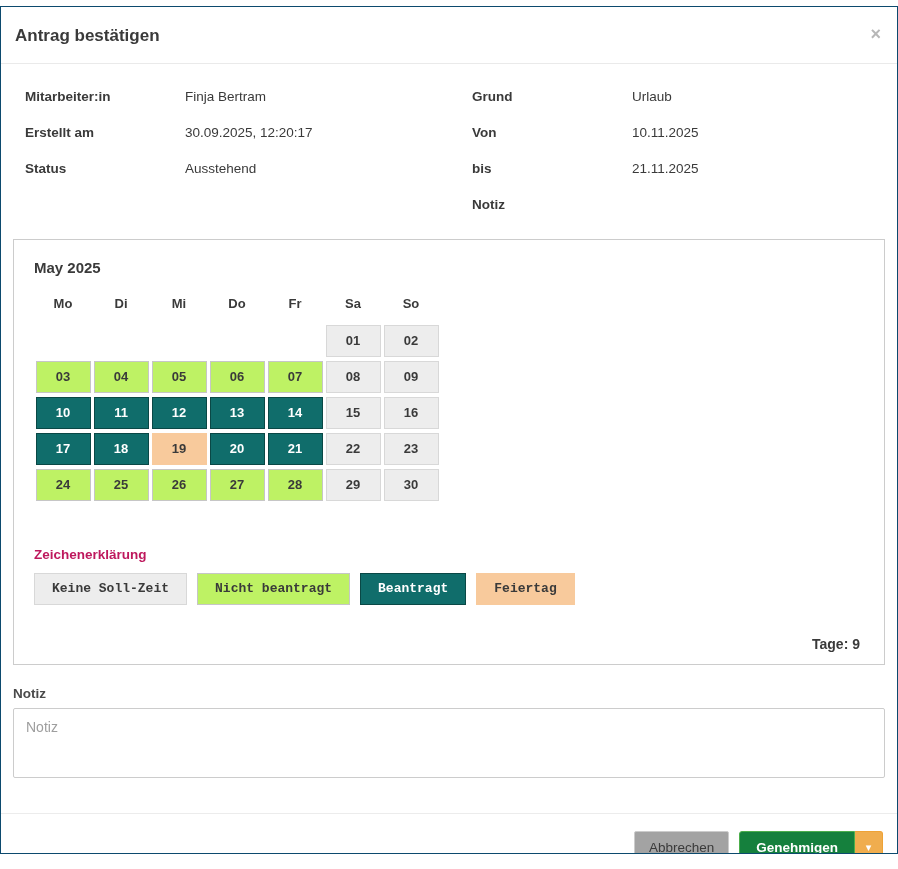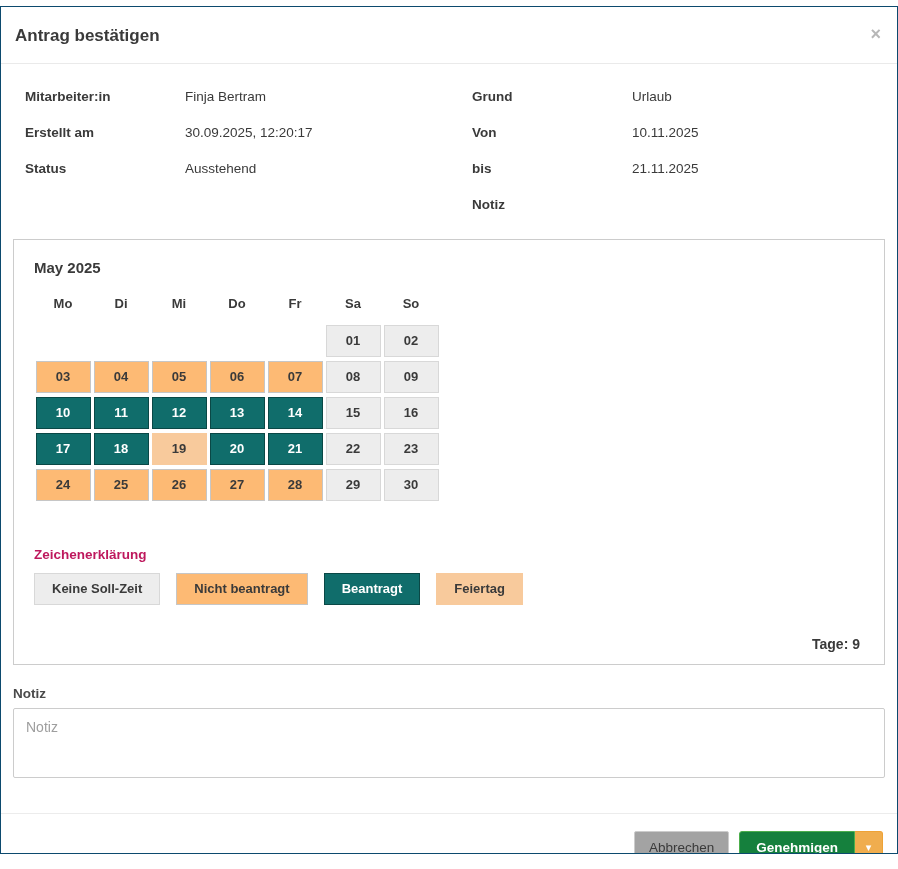--- a/index.html
+++ b/index.html
@@ -61,28 +61,28 @@
   .weekday { font-size: 13px; font-weight: 700; color: #3a3a3a; }
   .cal-week { margin-bottom: 4px; }
   .cal-cell {
     width: 55px; height: 32px; line-height: 30px;
     text-align: center;
     font-size: 13px; font-weight: 700;
     border: 1px solid #c6c6c6;
     background: #fff; color: #3a3a3a;
   }
   .cal-cell.empty { border-color: transparent; background: transparent; }
-  .default { background: #fdba74; border: 1px solid #c6c6c6; color: #3a3a3a; }
+  .default { background: #bef264; border: 1px solid #c6c6c6; color: #3a3a3a; }
   .no-soll { background: #ededed; border: 1px solid #d8d8d8; color: #3a3a3a; }
   .requested { background: #106d6b; border: 1px solid #0a4846; color: #ffffff; }
   .holiday { background: #f8ca9c; border: 1px solid #f8ca9c; color: #3a3a3a; }
   
   .legend { margin-top: 46px; }
   .legend-title { font-size: 13.5px; font-weight: 700; margin-bottom: 11px; color: #be185d; }
-  .chips { display: flex; gap: 16px; }
+  .chips { display: flex; gap: 10px; font-family: Liberation Mono, monospace; }
   .chip {
     height: 32px; line-height: 30px;
     padding: 0 17px;
     font-size: 13px; font-weight: 700;
   }
   .days-total {
     position: absolute; right: 24px; bottom: 12px;
     font-size: 14px; font-weight: 700; color: #3a3a3a;
   }
   

